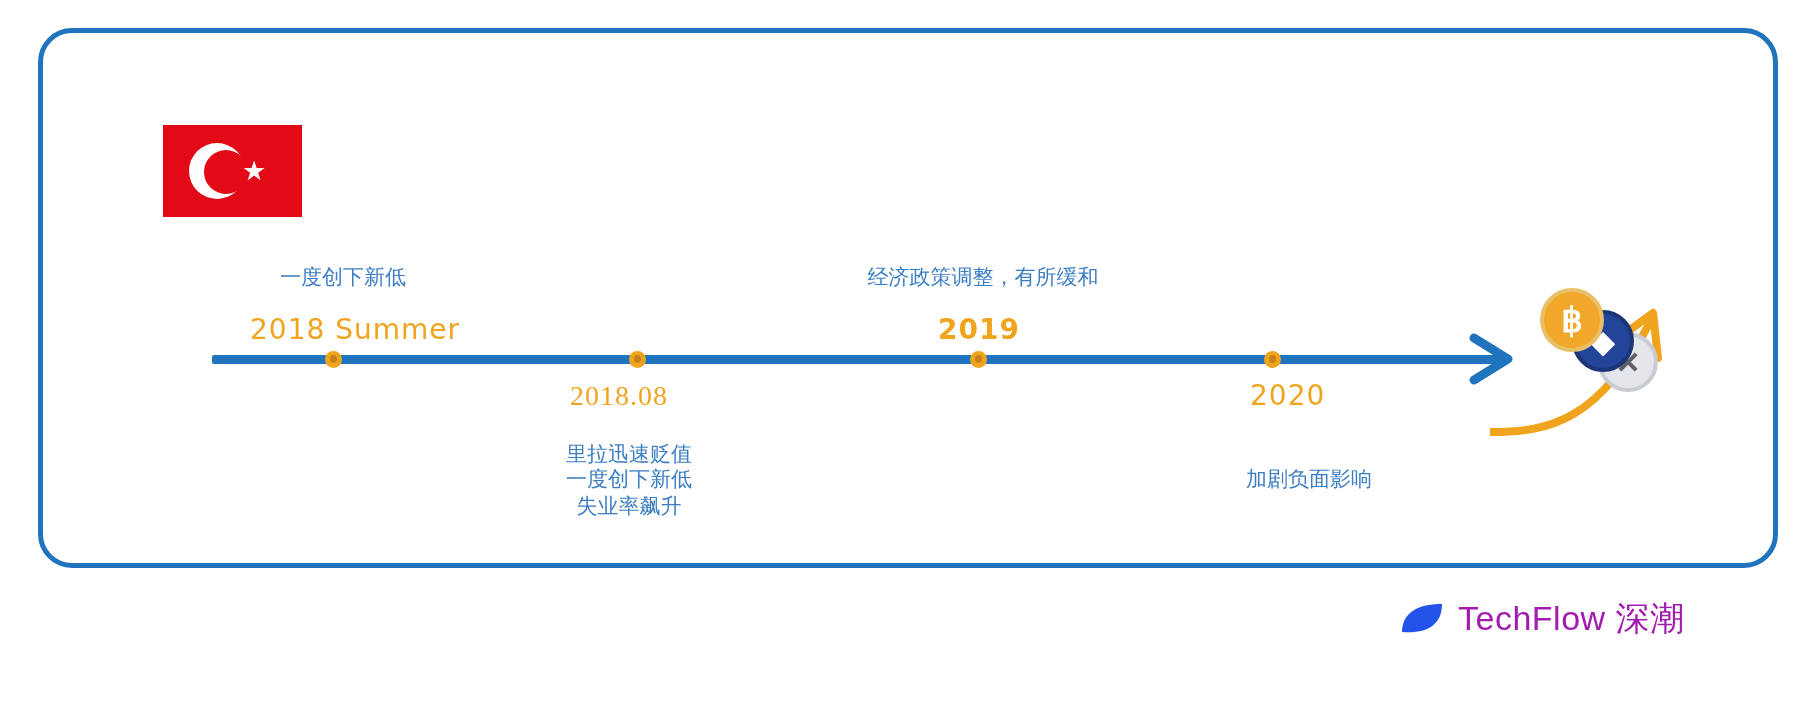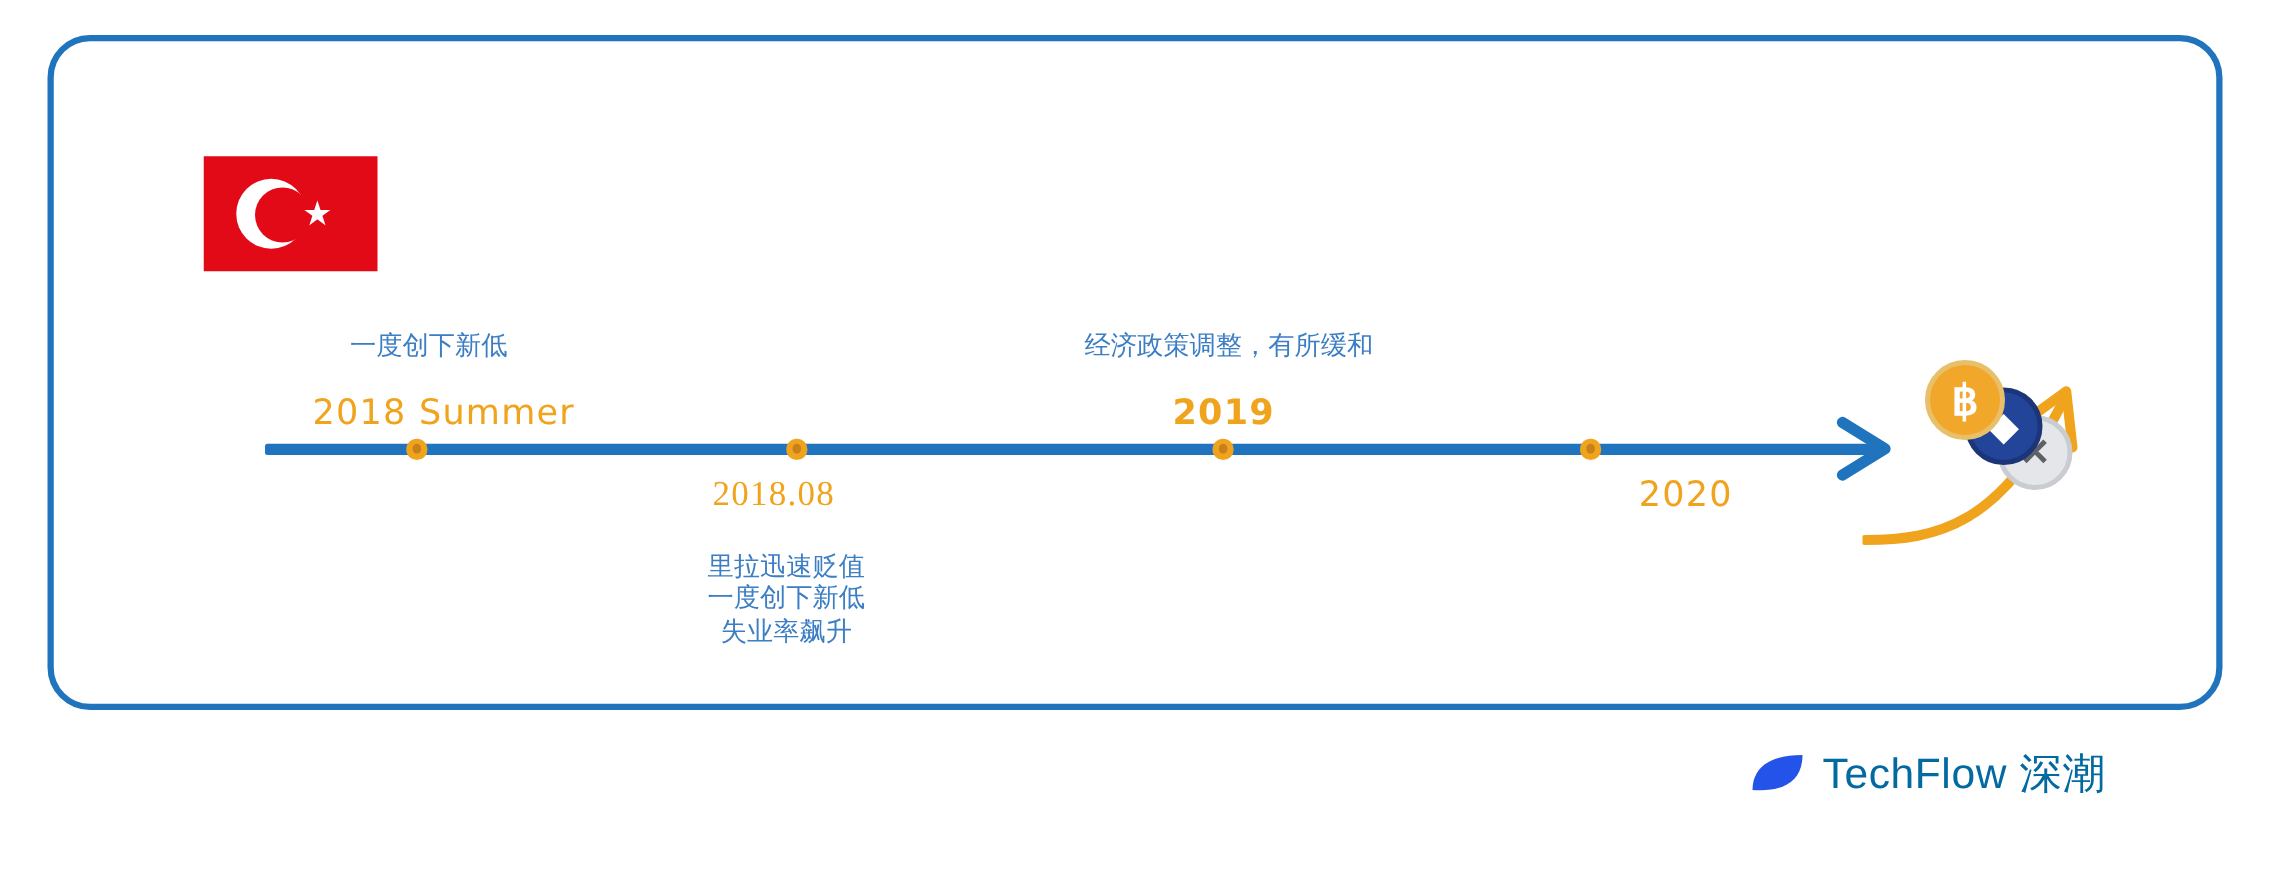--- a/index.html
+++ b/index.html
@@ -190,21 +190,21 @@
     display: flex;
     align-items: center;
     gap: 14px;
   }
   .logo-mark {
     width: 44px;
     height: 34px;
   }
   .logo-text {
     font-size: 34px;
-    color: #0369a1;
+    color: #a21caf;
     letter-spacing: 0.5px;
     white-space: nowrap;
     font-family: "Liberation Sans", sans-serif;
   }
 </style>
 </head>
 <body>
 
 <div id="canvas">
 
@@ -230,21 +230,22 @@
   <div class="year" style="left:250px; top:312px;">2018 Summer</div>
 
   <div class="year" style="left:570px; top:378px;font-family:Liberation Serif, serif;">2018.08</div>
   <div class="note" style="left:549px; top:440px; width:160px;">里拉迅速贬值</div>
   <div class="note" style="left:549px; top:465px; width:160px;">一度创下新低</div>
   <div class="note" style="left:549px; top:492px; width:160px;">失业率飙升</div>
 
   <div class="note" style="left:703px; top:263px; width:560px;">经济政策调整，有所缓和</div>
   <div class="year" style="left:938px; top:312px;font-weight:bold;">2019</div>
 
-  <div class="year" style="left:1311px; top:378px;">2020</div>
+  <div class="year" style="left:1250px; top:378px;">2020</div>
+  <div class="note" style="left:1144px; top:465px; width:330px;">加剧负面影响</div>
 
   <svg class="growth-arrow" viewBox="0 0 230 180">
     <path d="M2 152 C60 152 110 140 160 42" fill="none" stroke="#f0a41e" stroke-width="8" stroke-linecap="round"></path>
     <path d="M126 60 L163 33 L168 78" fill="none" stroke="#f0a41e" stroke-width="8" stroke-linecap="round" stroke-linejoin="round"></path>
   </svg>
 
   <div class="coins">
     <div class="coin coin-xrp">✕</div>
     <div class="coin coin-eth">◆</div>
     <div class="coin coin-btc">฿</div>

